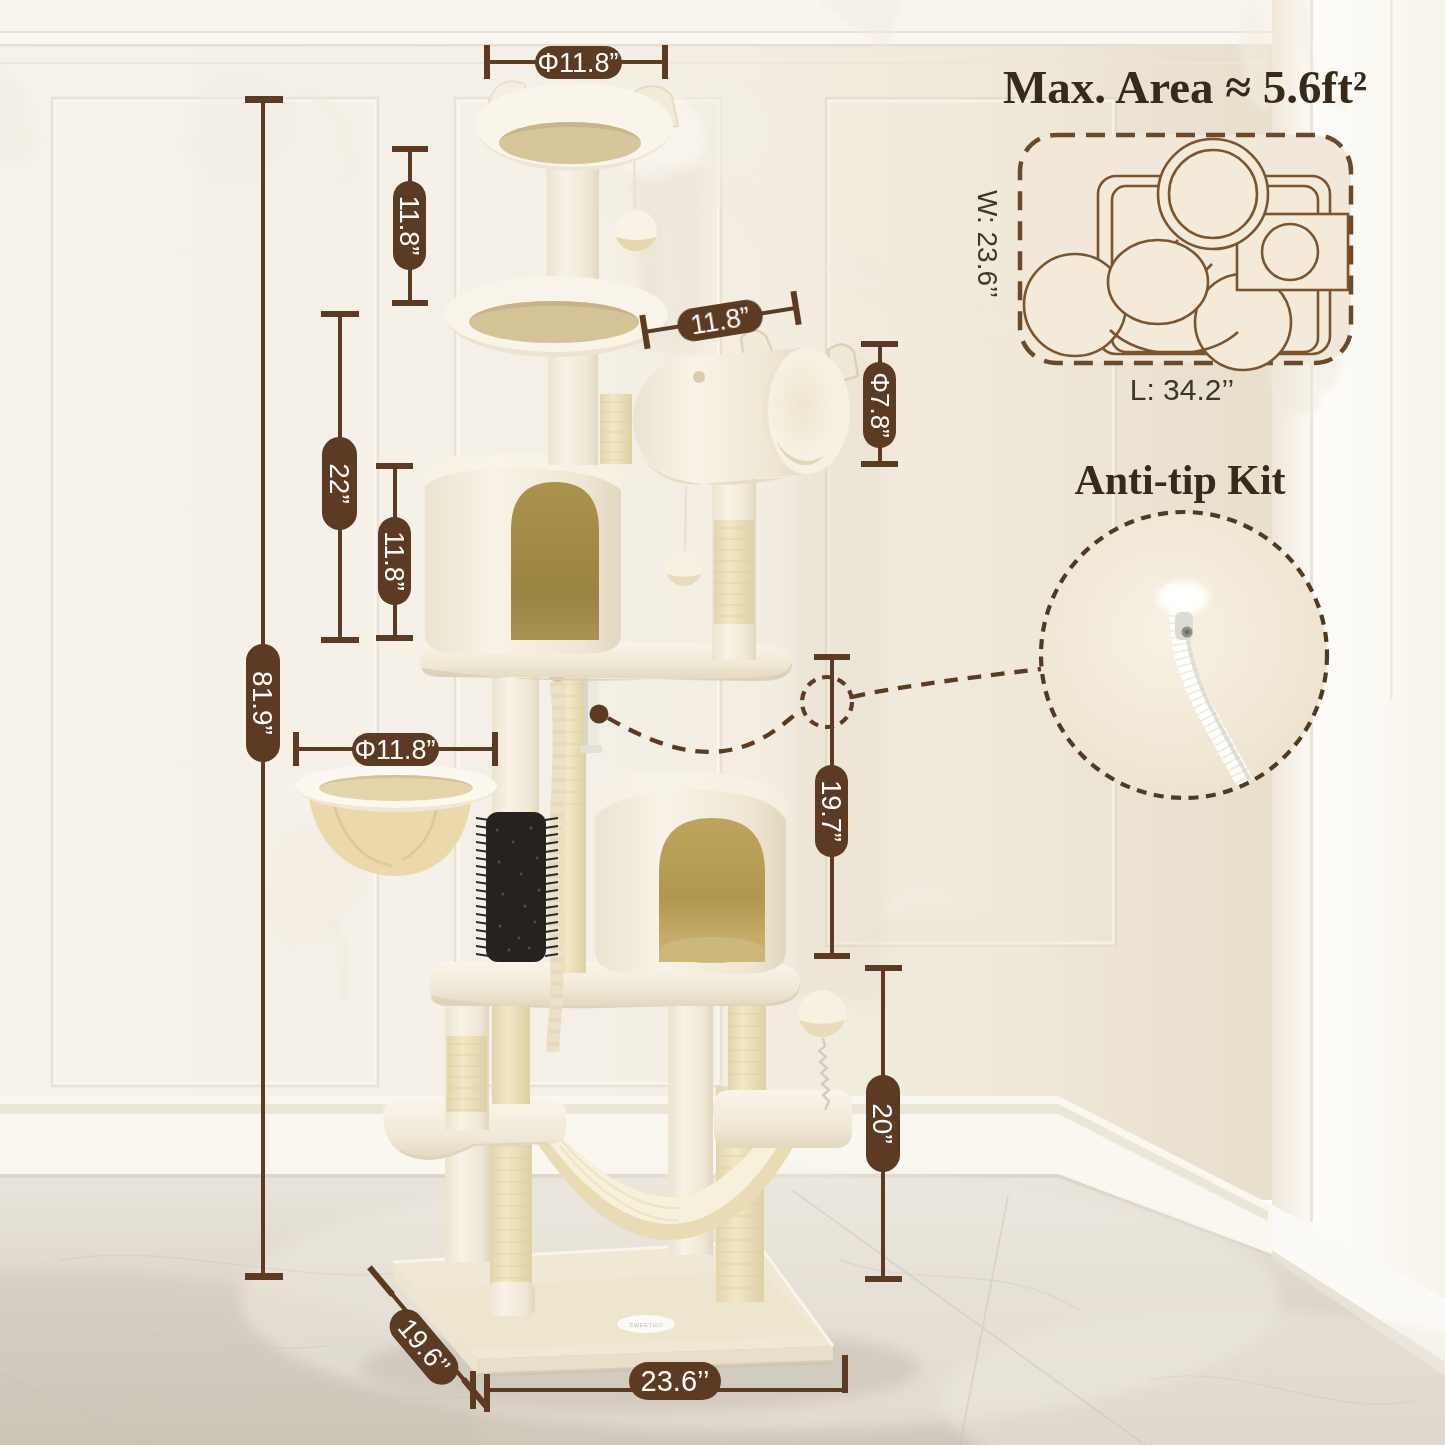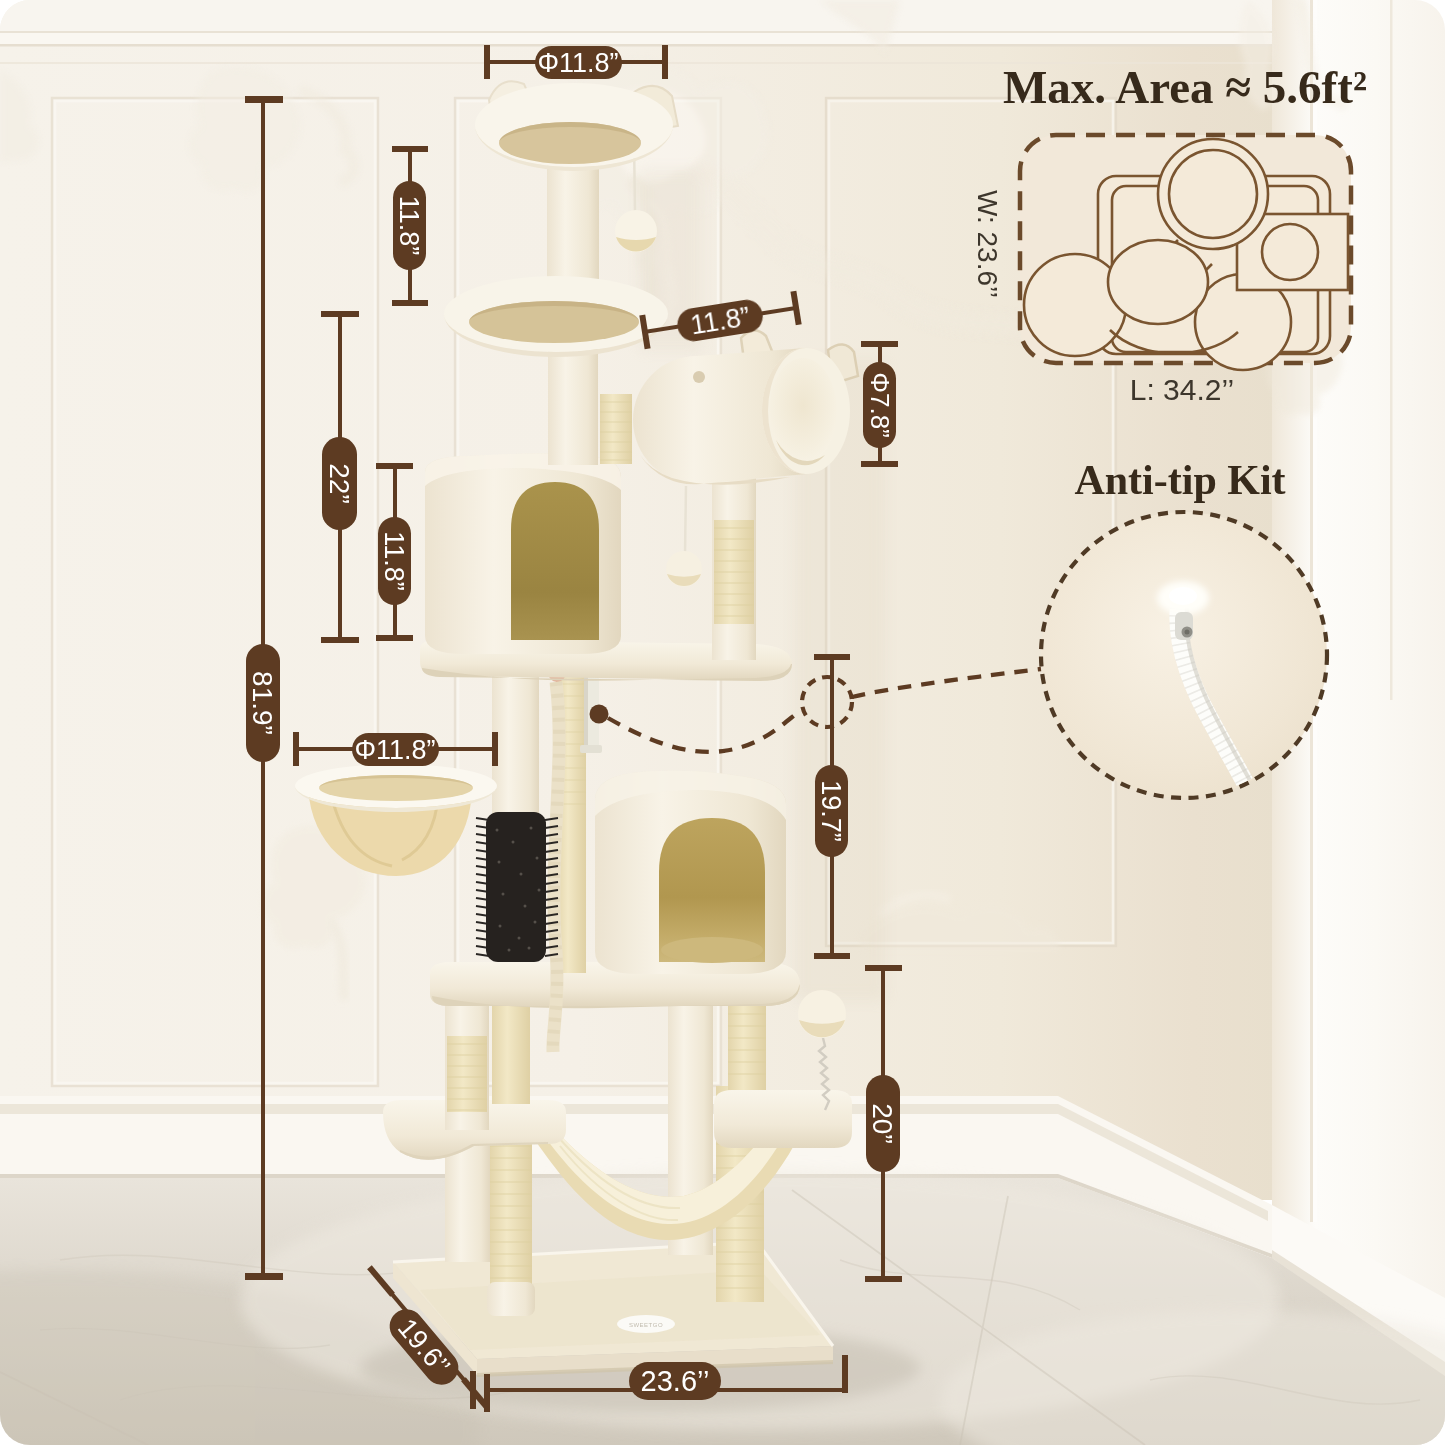--- a/index.html
+++ b/index.html
@@ -1,16 +1,16 @@
 <!DOCTYPE html>
 <html><head>
 <meta charset="utf-8">
 <style>
   html,body{margin:0;padding:0;background:#fff;}
-  #page{position:relative;width:1445px;height:1445px;overflow:hidden;font-family:"Liberation Sans",sans-serif;border-radius:30px;}
+  #page{position:relative;width:1445px;height:1445px;overflow:hidden;font-family:"Liberation Sans",sans-serif;}
   svg{display:block;}
 </style>
 </head>
 <body>
 <div id="page">
 <svg width="1445" height="1445" viewBox="0 0 1445 1445">
 <defs>
   <linearGradient id="wallL" x1="0" y1="0" x2="1" y2="0">
     <stop offset="0" stop-color="#f6f2ea"></stop>
     <stop offset="0.45" stop-color="#f5f0e7"></stop>

